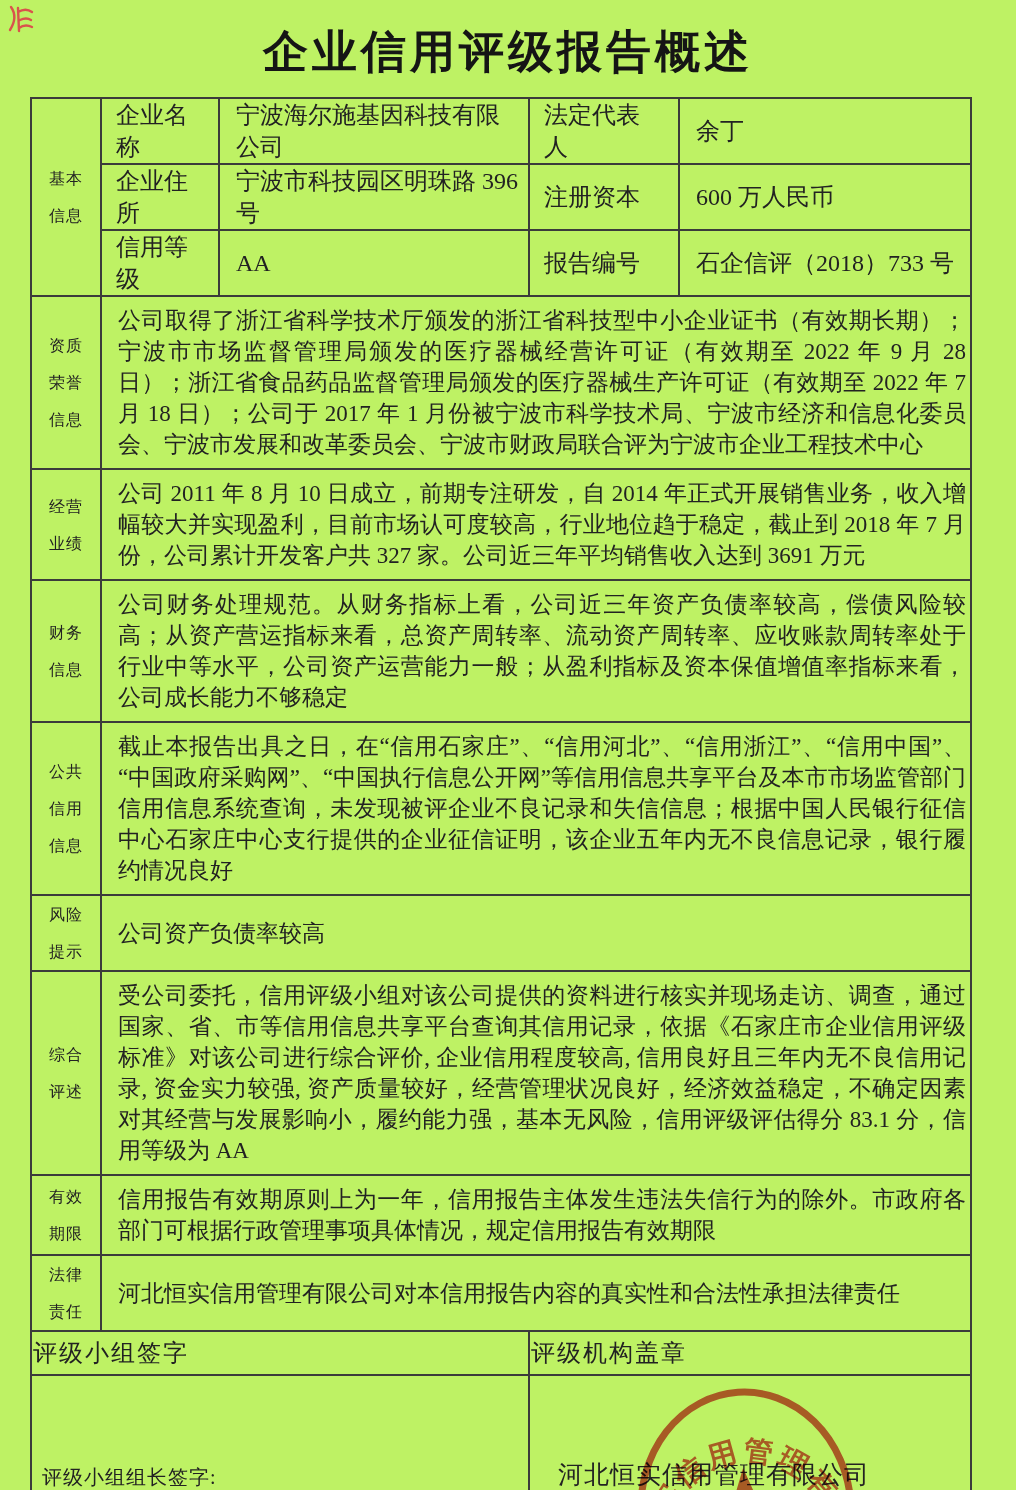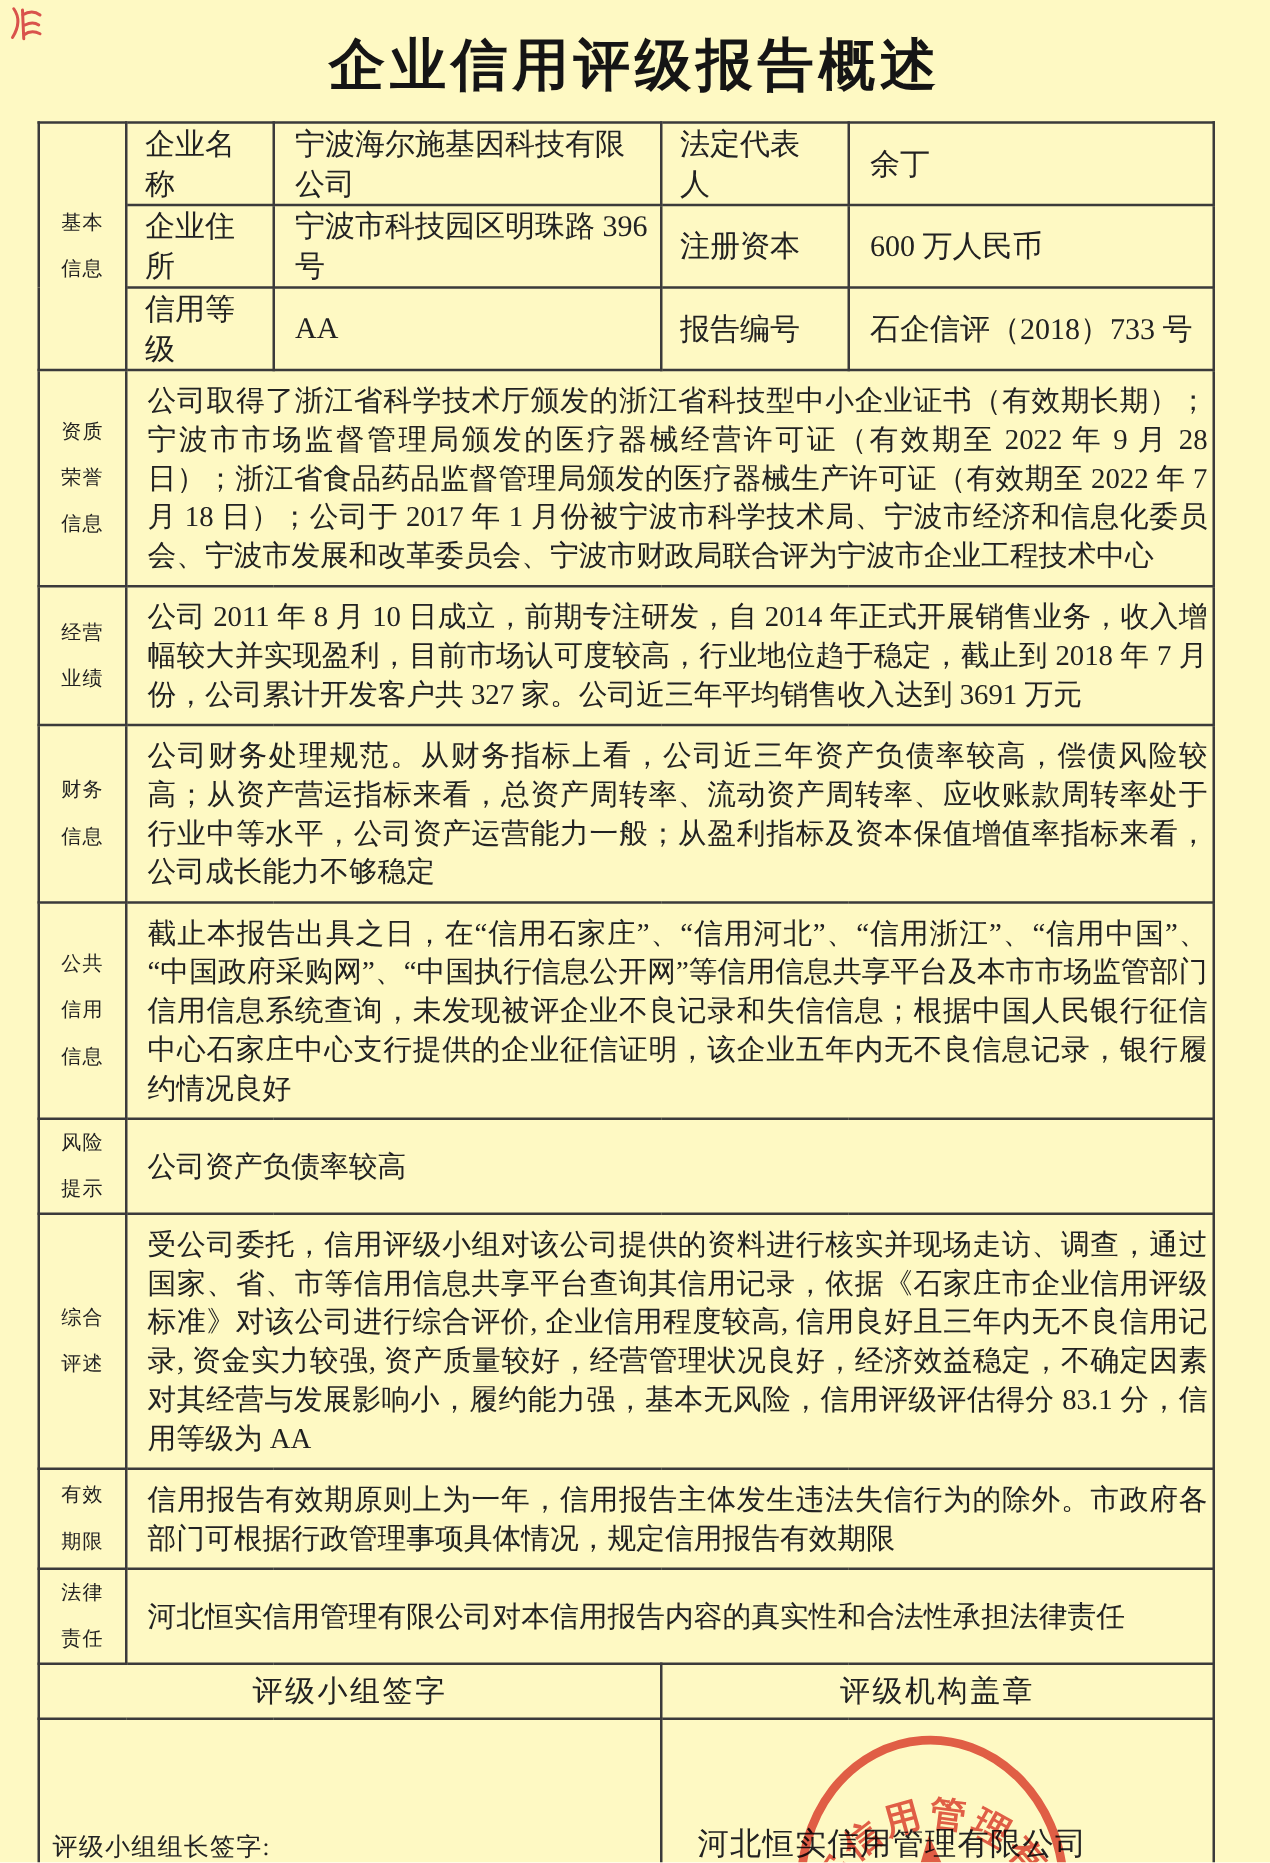--- a/index.html
+++ b/index.html
@@ -1,19 +1,19 @@
 <!DOCTYPE html>
 <html lang="zh"><head>
 <meta charset="utf-8">
 <style>
   html,body{margin:0;padding:0;background:#ffffff;}
   .page{
     position:relative;
     width:1016px;height:1490px;
-    background:#fef9c3;
+    background:#bef264;
     font-family:"Liberation Serif","DejaVu Serif",serif;
     color:#1c1c1c;
     overflow:hidden;
   }
   .doc-title{
     position:absolute;top:22px;left:0;width:1016px;
     text-align:center;
     font-family:"Liberation Sans","DejaVu Sans",sans-serif;
     font-size:45px;font-weight:800;letter-spacing:4px;
     color:#151515;margin:0;
@@ -38,21 +38,21 @@
     font-size:24px;padding:0 6px 0 16px;text-align:left;color:#222;
   }
   td.txt{
     font-size:23px;line-height:31px;
     padding:8px 4px 8px 16px;
     text-align:justify;color:#222;
     vertical-align:middle;
     margin-left:21px;
   }
   td.sighead{
-    font-size:24px;text-align:center;letter-spacing:2px;color:#222;
+    font-size:24px;letter-spacing:2px;color:#222;
   }
   td.sigcell{position:relative;padding:0;vertical-align:top;}
   .leader-label{
     position:absolute;left:10px;top:88px;
     font-size:20px;color:#222;letter-spacing:1px;
   }
   .signature{position:absolute;left:150px;top:115px;}
   .org-name{
     position:absolute;left:28px;top:82px;
     font-size:25px;color:#222;letter-spacing:1px;white-space:nowrap;

